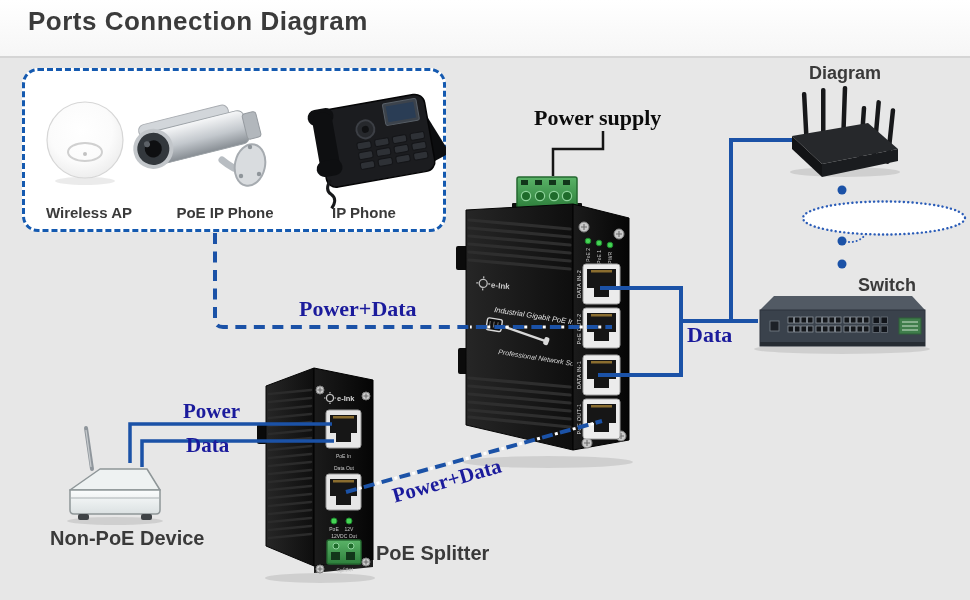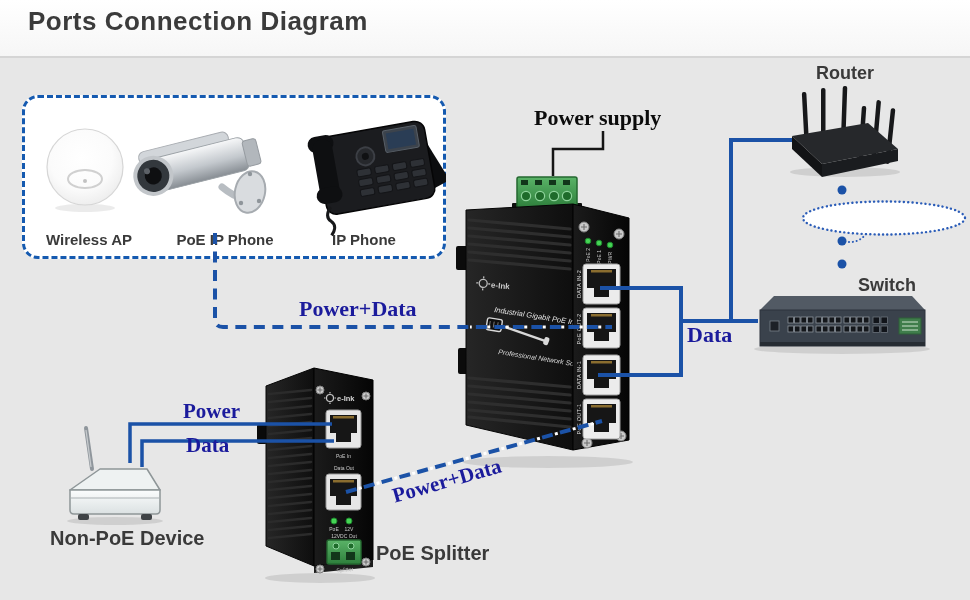--- a/index.html
+++ b/index.html
@@ -2,21 +2,21 @@
 <html><head>
 <meta charset="utf-8">
 <style>
   html,body{margin:0;padding:0;background:#cfcfcf;}
   .stage{position:relative;width:970px;height:600px;background:#e7e7e7;overflow:hidden;
          font-family:"Liberation Sans",sans-serif;}
   .header{position:absolute;left:0;top:0;width:970px;height:56px;
           background:linear-gradient(#ffffff,#f6f6f6);border-bottom:2px solid #d5d5d5;z-index:1;}
   .title{position:absolute;left:28px;top:6px;font-size:26px;font-weight:bold;color:#3b3b3b;letter-spacing:.5px;}
   .pd-box{position:absolute;left:22px;top:68px;width:424px;height:164px;background:#ffffff;
-          border:3px dashed #155ab0;border-radius:16px;box-sizing:border-box;z-index:1;margin-top:27px;}
+          border:3px dashed #155ab0;border-radius:16px;box-sizing:border-box;z-index:1;}
   .pd-box svg{position:absolute;left:-3px;top:-3px;}
   .pd-label{position:absolute;font-weight:bold;color:#3a3a3a;font-size:15px;text-align:center;z-index:2;}
   #pdl-ap{left:12px;top:133px;width:104px;}
   #pdl-cam{left:128px;top:133px;width:144px;}
   #pdl-phone{left:287px;top:133px;width:104px;}
   .scene{position:absolute;left:0;top:0;z-index:2;}
   .slab{position:absolute;font-weight:bold;color:#3a3a3a;z-index:3;white-space:nowrap;}
   .serif{position:absolute;font-family:"Liberation Serif",serif;font-weight:bold;color:#1b1b9c;z-index:3;white-space:nowrap;}
   #lbl-power-supply{left:534px;top:105px;font-size:22px;color:#0c0c0c;}
   #lbl-router{left:808px;top:63px;width:74px;text-align:center;font-size:18px;}
@@ -371,21 +371,21 @@
     <ellipse cx="884" cy="218" rx="81" ry="16.5" fill="#ffffff" stroke="#2a5cb8" stroke-width="2.4" stroke-dasharray="0.1 4.2" stroke-linecap="round"></ellipse>
     <path d="M866 234 Q857 245 843 241" fill="none" stroke="#2a5cb8" stroke-width="2" stroke-dasharray="0.1 3.8" stroke-linecap="round"></path>
     <g fill="#1b52a7">
       <circle cx="842" cy="190" r="4.5"></circle>
         <circle cx="842" cy="241" r="4.5"></circle>
         <circle cx="842" cy="264" r="4.5"></circle>
     </g>
   </svg>
 
   <div class="serif" id="lbl-power-supply">Power supply</div>
-  <div class="slab" id="lbl-router">Router</div>
+  <div class="slab" id="lbl-router">Diagram</div>
   <div class="slab" id="lbl-switch">Switch</div>
   <div class="serif" id="lbl-pdtop">Power+Data</div>
   <div class="serif" id="lbl-data-right">Data</div>
   <div class="serif" id="lbl-power">Power</div>
   <div class="serif" id="lbl-data-left">Data</div>
   <div class="serif" id="lbl-pddiag">Power+Data</div>
   <div class="slab" id="lbl-nonpoe">Non-PoE Device</div>
   <div class="slab" id="lbl-splitter">PoE Splitter</div>
 
 </div>

